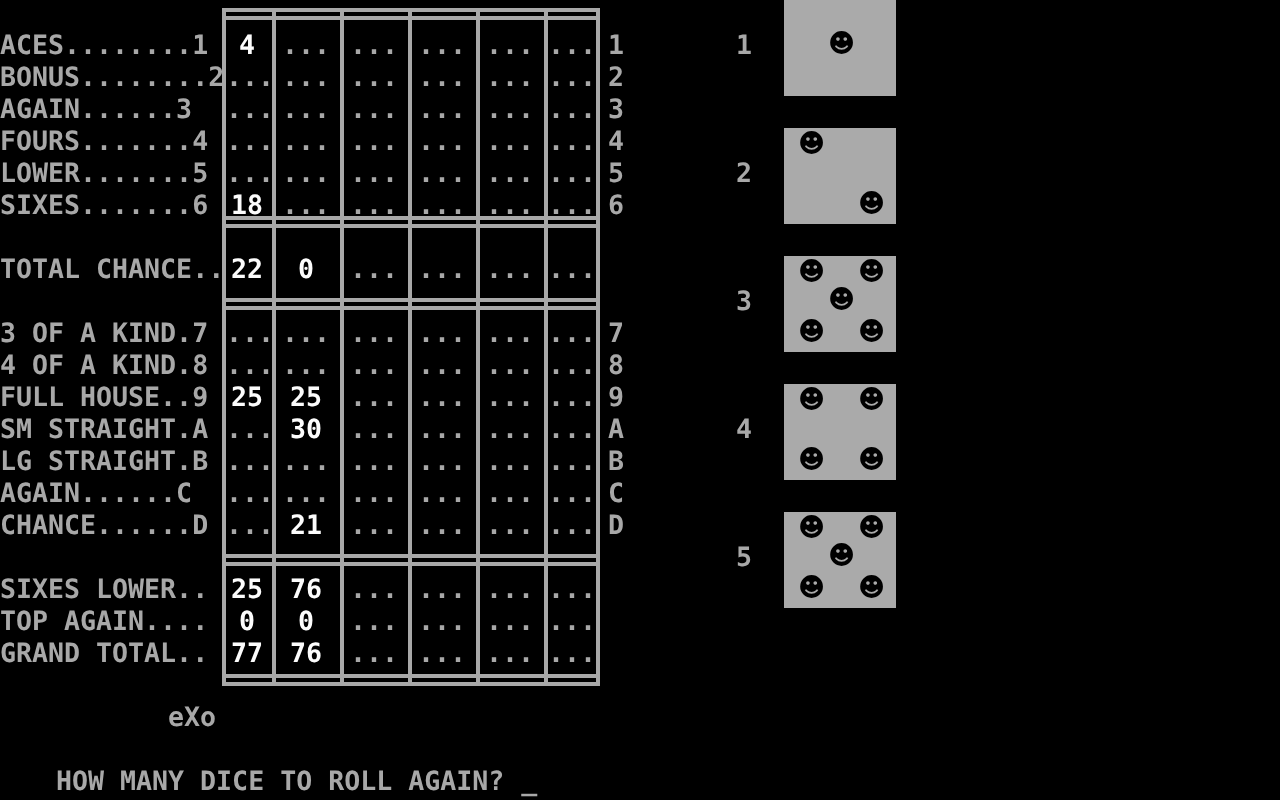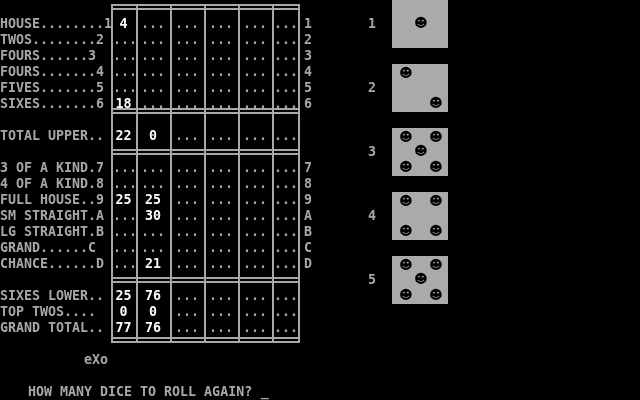--- a/index.html
+++ b/index.html
@@ -19,69 +19,69 @@
   #watermark{left:84px;top:352px;}
   #prompt{left:8px;top:384px;padding-left:20px;}
   #cursor{display:inline-block;margin-left:8.5px;animation:blink 1.06s step-end infinite;}
   @keyframes blink{0%,49%{opacity:1;}50%,100%{opacity:0;}}
 </style>
 </head>
 <body>
 
 <div id="screen">
   <div id="scorecard">
-      <div class="txt lbl" style="left: 0px; top: 16px;">HOUSE........1</div>
+      <div class="txt lbl" style="left: 0px; top: 16px;">ACES........1</div>
       <div class="txt cell filled" style="left: 113px; top: 16px; width: 21px;">4</div>
       <div class="txt cell empty" style="left: 138px; top: 16px; width: 30px;">...</div>
       <div class="txt cell empty" style="left: 172px; top: 16px; width: 30px;">...</div>
       <div class="txt cell empty" style="left: 206px; top: 16px; width: 30px;">...</div>
       <div class="txt cell empty" style="left: 240px; top: 16px; width: 30px;">...</div>
       <div class="txt cell empty" style="left: 274px; top: 16px; width: 22px;">...</div>
       <div class="txt lbl" style="left: 304px; top: 16px;">1</div>
-      <div class="txt lbl" style="left: 0px; top: 32px;">TWOS........2</div>
+      <div class="txt lbl" style="left: 0px; top: 32px;">BONUS........2</div>
       <div class="txt cell empty" style="left: 113px; top: 32px; width: 21px;">...</div>
       <div class="txt cell empty" style="left: 138px; top: 32px; width: 30px;">...</div>
       <div class="txt cell empty" style="left: 172px; top: 32px; width: 30px;">...</div>
       <div class="txt cell empty" style="left: 206px; top: 32px; width: 30px;">...</div>
       <div class="txt cell empty" style="left: 240px; top: 32px; width: 30px;">...</div>
       <div class="txt cell empty" style="left: 274px; top: 32px; width: 22px;">...</div>
       <div class="txt lbl" style="left: 304px; top: 32px;">2</div>
-      <div class="txt lbl" style="left: 0px; top: 48px;">FOURS......3</div>
+      <div class="txt lbl" style="left: 0px; top: 48px;">AGAIN......3</div>
       <div class="txt cell empty" style="left: 113px; top: 48px; width: 21px;">...</div>
       <div class="txt cell empty" style="left: 138px; top: 48px; width: 30px;">...</div>
       <div class="txt cell empty" style="left: 172px; top: 48px; width: 30px;">...</div>
       <div class="txt cell empty" style="left: 206px; top: 48px; width: 30px;">...</div>
       <div class="txt cell empty" style="left: 240px; top: 48px; width: 30px;">...</div>
       <div class="txt cell empty" style="left: 274px; top: 48px; width: 22px;">...</div>
       <div class="txt lbl" style="left: 304px; top: 48px;">3</div>
       <div class="txt lbl" style="left: 0px; top: 64px;">FOURS.......4</div>
       <div class="txt cell empty" style="left: 113px; top: 64px; width: 21px;">...</div>
       <div class="txt cell empty" style="left: 138px; top: 64px; width: 30px;">...</div>
       <div class="txt cell empty" style="left: 172px; top: 64px; width: 30px;">...</div>
       <div class="txt cell empty" style="left: 206px; top: 64px; width: 30px;">...</div>
       <div class="txt cell empty" style="left: 240px; top: 64px; width: 30px;">...</div>
       <div class="txt cell empty" style="left: 274px; top: 64px; width: 22px;">...</div>
       <div class="txt lbl" style="left: 304px; top: 64px;">4</div>
-      <div class="txt lbl" style="left: 0px; top: 80px;">FIVES.......5</div>
+      <div class="txt lbl" style="left: 0px; top: 80px;">LOWER.......5</div>
       <div class="txt cell empty" style="left: 113px; top: 80px; width: 21px;">...</div>
       <div class="txt cell empty" style="left: 138px; top: 80px; width: 30px;">...</div>
       <div class="txt cell empty" style="left: 172px; top: 80px; width: 30px;">...</div>
       <div class="txt cell empty" style="left: 206px; top: 80px; width: 30px;">...</div>
       <div class="txt cell empty" style="left: 240px; top: 80px; width: 30px;">...</div>
       <div class="txt cell empty" style="left: 274px; top: 80px; width: 22px;">...</div>
       <div class="txt lbl" style="left: 304px; top: 80px;">5</div>
       <div class="txt lbl" style="left: 0px; top: 96px;">SIXES.......6</div>
       <div class="txt cell filled" style="left: 113px; top: 96px; width: 21px;">18</div>
       <div class="txt cell empty" style="left: 138px; top: 96px; width: 30px;">...</div>
       <div class="txt cell empty" style="left: 172px; top: 96px; width: 30px;">...</div>
       <div class="txt cell empty" style="left: 206px; top: 96px; width: 30px;">...</div>
       <div class="txt cell empty" style="left: 240px; top: 96px; width: 30px;">...</div>
       <div class="txt cell empty" style="left: 274px; top: 96px; width: 22px;">...</div>
       <div class="txt lbl" style="left: 304px; top: 96px;">6</div>
-      <div class="txt lbl" style="left: 0px; top: 128px;">TOTAL UPPER..</div>
+      <div class="txt lbl" style="left: 0px; top: 128px;">TOTAL CHANCE..</div>
       <div class="txt cell filled" style="left: 113px; top: 128px; width: 21px; text-align: center;">22</div>
       <div class="txt cell filled" style="left: 138px; top: 128px; width: 30px;">0</div>
       <div class="txt cell empty" style="left: 172px; top: 128px; width: 30px;">...</div>
       <div class="txt cell empty" style="left: 206px; top: 128px; width: 30px;">...</div>
       <div class="txt cell empty" style="left: 240px; top: 128px; width: 30px;">...</div>
       <div class="txt cell empty" style="left: 274px; top: 128px; width: 22px;">...</div>
       <div class="txt lbl" style="left: 0px; top: 160px;">3 OF A KIND.7</div>
       <div class="txt cell empty" style="left: 113px; top: 160px; width: 21px;">...</div>
       <div class="txt cell empty" style="left: 138px; top: 160px; width: 30px;">...</div>
       <div class="txt cell empty" style="left: 172px; top: 160px; width: 30px;">...</div>
@@ -114,21 +114,21 @@
       <div class="txt cell empty" style="left: 274px; top: 208px; width: 22px;">...</div>
       <div class="txt lbl" style="left: 304px; top: 208px;">A</div>
       <div class="txt lbl" style="left: 0px; top: 224px; text-align: right;">LG STRAIGHT.B</div>
       <div class="txt cell empty" style="left: 113px; top: 224px; width: 21px;">...</div>
       <div class="txt cell empty" style="left: 138px; top: 224px; width: 30px;">...</div>
       <div class="txt cell empty" style="left: 172px; top: 224px; width: 30px;">...</div>
       <div class="txt cell empty" style="left: 206px; top: 224px; width: 30px;">...</div>
       <div class="txt cell empty" style="left: 240px; top: 224px; width: 30px;">...</div>
       <div class="txt cell empty" style="left: 274px; top: 224px; width: 22px;">...</div>
       <div class="txt lbl" style="left: 304px; top: 224px;">B</div>
-      <div class="txt lbl" style="left: 0px; top: 240px;">GRAND......C</div>
+      <div class="txt lbl" style="left: 0px; top: 240px;">AGAIN......C</div>
       <div class="txt cell empty" style="left: 113px; top: 240px; width: 21px;">...</div>
       <div class="txt cell empty" style="left: 138px; top: 240px; width: 30px;">...</div>
       <div class="txt cell empty" style="left: 172px; top: 240px; width: 30px;">...</div>
       <div class="txt cell empty" style="left: 206px; top: 240px; width: 30px;">...</div>
       <div class="txt cell empty" style="left: 240px; top: 240px; width: 30px;">...</div>
       <div class="txt cell empty" style="left: 274px; top: 240px; width: 22px;">...</div>
       <div class="txt lbl" style="left: 304px; top: 240px;">C</div>
       <div class="txt lbl" style="left: 0px; top: 256px;">CHANCE......D</div>
       <div class="txt cell empty" style="left: 113px; top: 256px; width: 21px;">...</div>
       <div class="txt cell filled" style="left: 138px; top: 256px; width: 30px;">21</div>
@@ -137,21 +137,21 @@
       <div class="txt cell empty" style="left: 240px; top: 256px; width: 30px;">...</div>
       <div class="txt cell empty" style="left: 274px; top: 256px; width: 22px;">...</div>
       <div class="txt lbl" style="left: 304px; top: 256px;">D</div>
       <div class="txt lbl" style="left: 0px; top: 288px;">SIXES LOWER..</div>
       <div class="txt cell filled" style="left: 113px; top: 288px; width: 21px;">25</div>
       <div class="txt cell filled" style="left: 138px; top: 288px; width: 30px;">76</div>
       <div class="txt cell empty" style="left: 172px; top: 288px; width: 30px;">...</div>
       <div class="txt cell empty" style="left: 206px; top: 288px; width: 30px;">...</div>
       <div class="txt cell empty" style="left: 240px; top: 288px; width: 30px;">...</div>
       <div class="txt cell empty" style="left: 274px; top: 288px; width: 22px;">...</div>
-      <div class="txt lbl" style="left: 0px; top: 304px;">TOP TWOS....</div>
+      <div class="txt lbl" style="left: 0px; top: 304px;">TOP AGAIN....</div>
       <div class="txt cell filled" style="left: 113px; top: 304px; width: 21px;">0</div>
       <div class="txt cell filled" style="left: 138px; top: 304px; width: 30px;">0</div>
       <div class="txt cell empty" style="left: 172px; top: 304px; width: 30px;">...</div>
       <div class="txt cell empty" style="left: 206px; top: 304px; width: 30px;">...</div>
       <div class="txt cell empty" style="left: 240px; top: 304px; width: 30px;">...</div>
       <div class="txt cell empty" style="left: 274px; top: 304px; width: 22px;">...</div>
       <div class="txt lbl" style="left: 0px; top: 320px;">GRAND TOTAL..</div>
       <div class="txt cell filled" style="left: 113px; top: 320px; width: 21px;">77</div>
       <div class="txt cell filled" style="left: 138px; top: 320px; width: 30px;">76</div>
       <div class="txt cell empty" style="left: 172px; top: 320px; width: 30px;">...</div>

